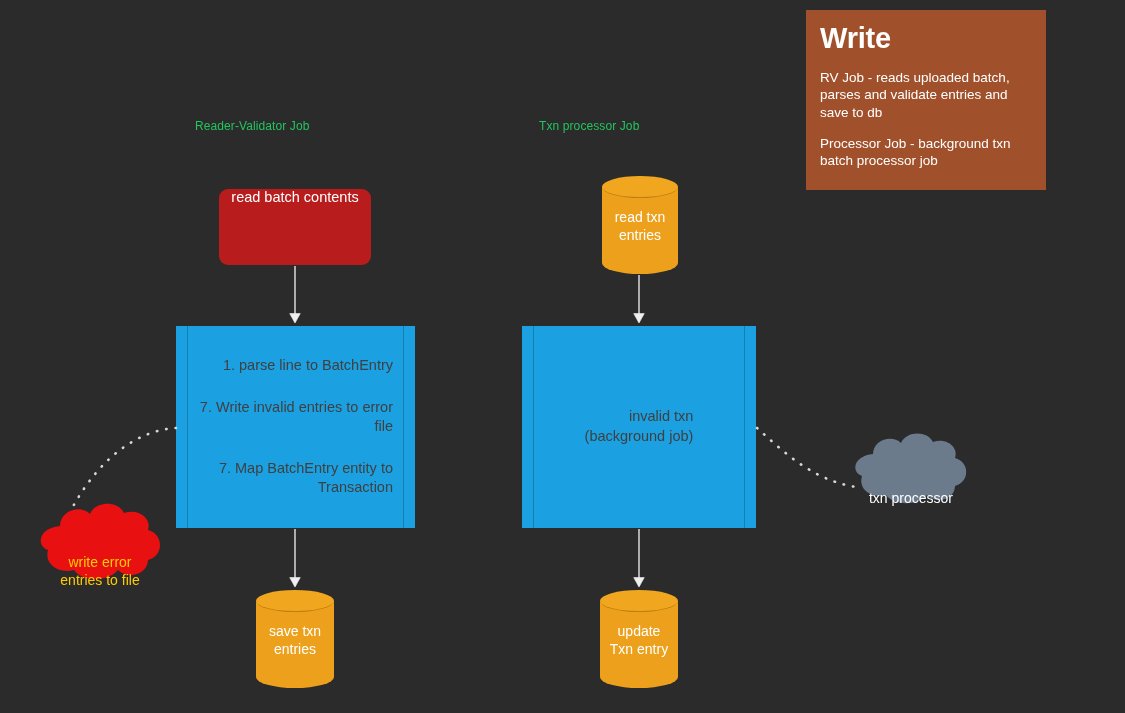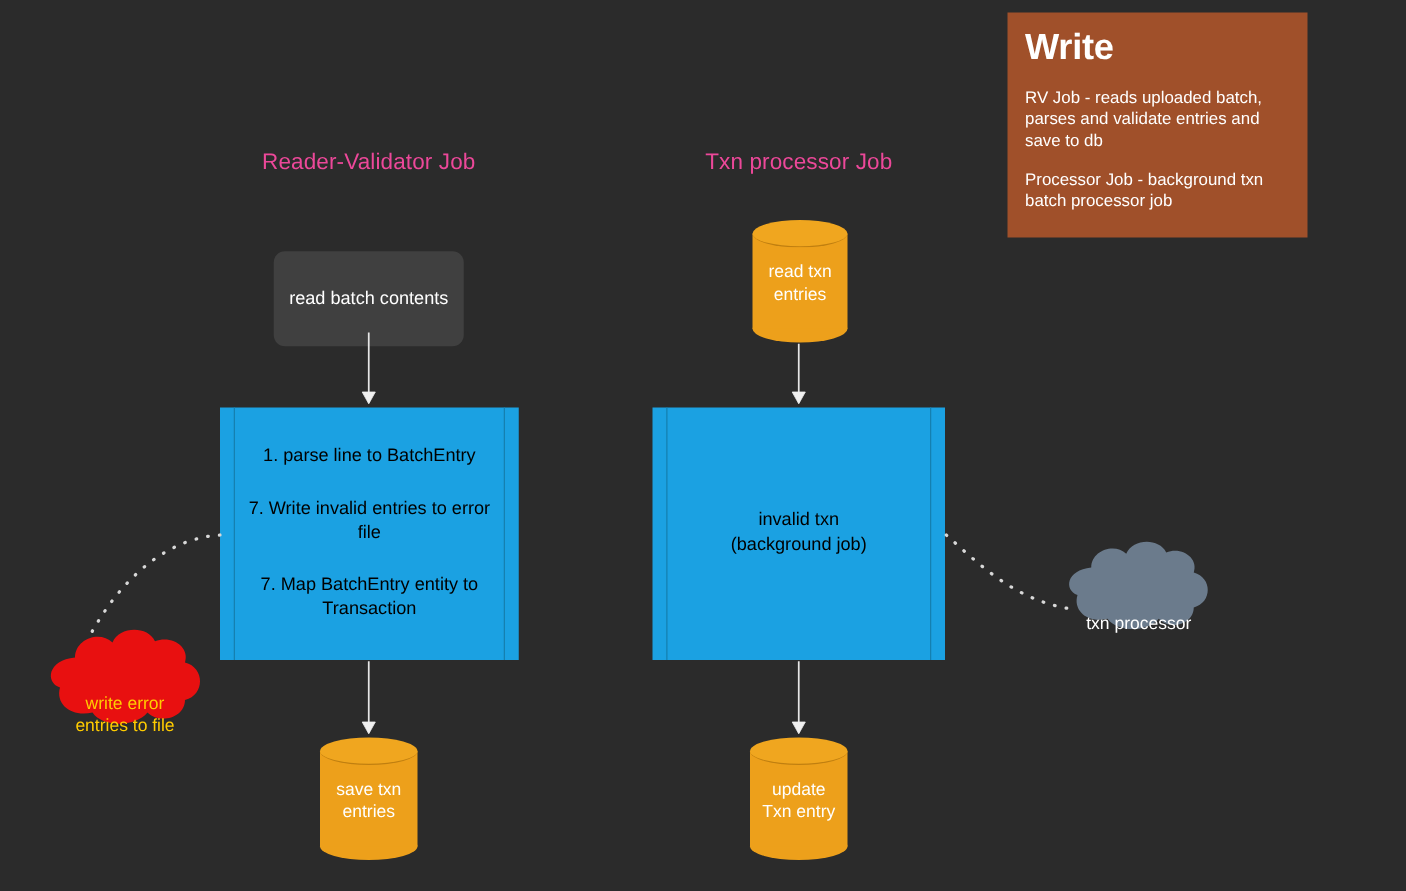--- a/index.html
+++ b/index.html
@@ -18,23 +18,22 @@
   #canvas {
     position: relative;
     width: 1125px;
     height: 713px;
     background: #2b2b2b;
   }
   .abs { position: absolute; }
 
   
   .col-title {
-    color: #ec4899;
-    font-size: 18px;
-    text-align: center;
+    color: #22c55e;
+    font-size: 12px;
     white-space: nowrap;
     letter-spacing: 0.1px;
   }
 
   
   #jobs-panel {
     left: 806px;
     top: 10px;
     width: 240px;
     height: 180px;
@@ -53,27 +52,27 @@
   .jobs-para {
     color: #ffffff;
     font-size: 13.5px;
     line-height: 1.28;
     margin: 0 0 14px 0;
   }
 
   
   #green-box {
     left: 219px;
-    top: 201px;
+    top: 189px;
     width: 152px;
     height: 76px;
-    background: #404040;
+    background: #b91c1c;
     border-radius: 9px;
     display: flex;
-    align-items: center;
+    align-items: flex-start;
     justify-content: center;
   }
   #green-box .label {
     color: #ffffff;
     font-size: 14.5px;
     text-align: center;
   }
 
   
   .proc-box {
@@ -85,23 +84,23 @@
   }
   .proc-box .inner-rule {
     position: absolute;
     top: 0;
     bottom: 0;
     width: 0;
     border-left: 1.5px solid #1580b0;
   }
   .proc-text {
     position: relative;
-    color: #000000;
+    color: #404040;
     font-size: 14.5px;
-    text-align: center;
+    text-align: right;
     line-height: 1.35;
     z-index: 2;
     padding: 0 22px;
   }
   .proc-text .step { margin: 0 0 22px 0; }
   .proc-text .step:last-child { margin-bottom: 0; }
 
   #proc-left { left: 176px; top: 326px; width: 239px; height: 202px; }
   #proc-right { left: 522px; top: 326px; width: 234px; height: 202px; }
 

